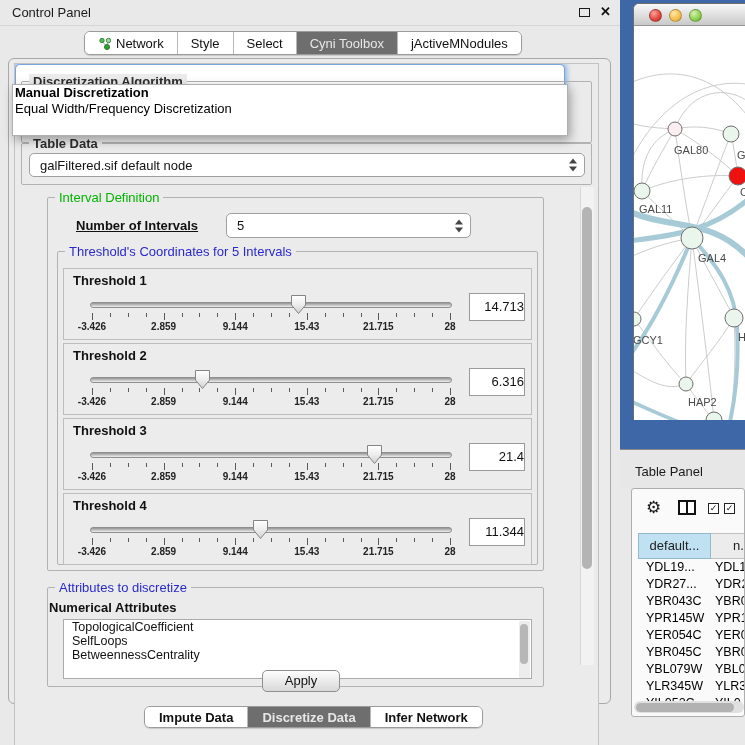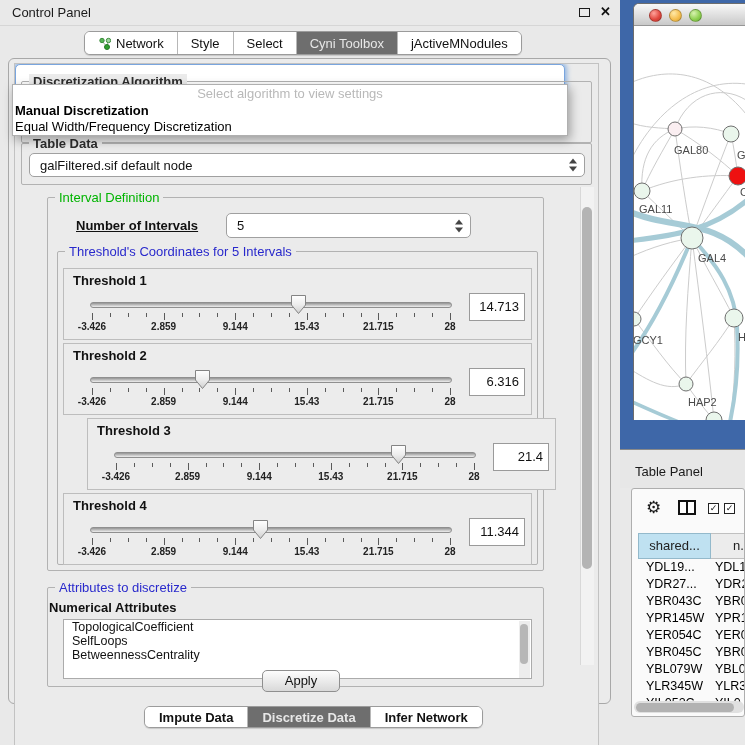--- a/index.html
+++ b/index.html
@@ -51,21 +51,21 @@
   .tpanel { position:absolute; left:48px; width:469px; height:72px; border:1px solid #bdbdbd; background:#ececec; }
   .tp-label { position:absolute; left:9px; top:4px; font-size:13px; font-weight:bold; color:#111; }
   .tp-track { position:absolute; left:26px; top:33px; width:362px; height:6px; border:1px solid #8f8f8f; border-radius:3px; background:linear-gradient(#949494,#efefef); }
   .tp-thumb { position:absolute; top:25px; width:17px; height:21px; }
   .tp-ticks i { position:absolute; width:1px; background:#5a5a5a; top:0; }
   .tp-ticks { position:absolute; left:0; top:44px; width:100%; height:8px; }
   .tp-ticks i.mn { height:4px; }
   .tp-ticks i.mj { height:7px; }
   .tp-labels { position:absolute; left:0; top:52px; width:100%; height:12px; }
   .tp-labels b { position:absolute; width:50px; text-align:center; font-size:10px; font-weight:bold; color:#222; }
-  .tp-value { position:absolute; left:405px; top:24px; width:56px; height:28px; background:#fff; border:1px solid #9a9a9a; font-size:13px; text-align:right; line-height:26px; padding-right:5px; color:#111; }
+  .tp-value { position:absolute; left:405px; top:24px; width:56px; height:28px; background:#fff; border:1px solid #9a9a9a; font-size:13px; text-align:right; line-height:26px; color:#111; }
 
   #attr-group { left:32px; top:523px; width:497px; height:100px; }
   #attr-list-label { position:absolute; left:34px; top:536px; font-size:13px; font-weight:bold; color:#111; }
   #attr-list { position:absolute; left:48px; top:555px; width:469px; height:60px; background:#fff; border:1px solid #ababab; overflow:hidden; }
   .attr-item { font-size:12.5px; color:#111; padding-left:8px; height:14px; line-height:14px; }
   #attr-scroll { position:absolute; right:1px; top:1px; width:11px; height:58px; background:#ededed; }
   #attr-scroll-thumb { position:absolute; right:2px; top:3px; width:8px; height:40px; background:#b7b7b7; border-radius:4px; }
 
   #popup { position:absolute; left:12px; top:84px; width:556px; height:52px; background:#fff; border:1px solid #b0b0b0; box-shadow:2px 4px 10px rgba(0,0,0,.35); z-index:30; }
   #popup-placeholder { text-align:center; color:#b9b9b9; font-size:13px; height:18px; line-height:18px; }
@@ -269,21 +269,21 @@
         <div class="tp-labels">
           <b style="left: 3px;">-3.426</b>
           <b style="left: 74.6px;">2.859</b>
           <b style="left: 146.2px;">9.144</b>
           <b style="left: 217.8px;">15.43</b>
           <b style="left: 289.4px;">21.715</b>
           <b style="left: 361px;">28</b>
         </div>
         <div class="tp-value">6.316</div>
       </div>
-      <div class="tpanel" style="top: 354px; margin-left: 24px;">
+      <div class="tpanel" style="top: 354px;">
         <div class="tp-label">Threshold 3</div>
         <div class="tp-track"></div>
         <div class="tp-thumb" style="left: 302.314px;"><svg width="17" height="21">
             <path d="M1.5 1.5 H15.5 V11 L8.5 19.5 L1.5 11 Z" fill="url(#thumbGrad)" stroke="#848484" stroke-width="1" stroke-linejoin="round"></path>
           </svg></div>
         <div class="tp-ticks">
           <i class="mj" style="left: 28px;"></i>
           <i class="mn" style="left: 45.9px;"></i>
           <i class="mn" style="left: 63.8px;"></i>
           <i class="mn" style="left: 81.7px;"></i>
@@ -350,21 +350,20 @@
           <b style="left: 146.2px;">9.144</b>
           <b style="left: 217.8px;">15.43</b>
           <b style="left: 289.4px;">21.715</b>
           <b style="left: 361px;">28</b>
         </div>
         <div class="tp-value">11.344</div>
       </div>
     </div>
 
   <div id="popup">
-    <div id="popup-placeholder">Select algorithm to view settings</div>
     <div class="popup-opt bold">Manual Discretization</div>
     <div class="popup-opt">Equal Width/Frequency Discretization</div>
   </div>
 
   <div id="apply-btn">Apply</div>
 
   <div id="bottom-tabs" class="segbar">
       <div class="seg-item">
         <span>Impute Data</span>
       </div>
@@ -444,21 +443,21 @@
   </div>
 
   <div id="tablepanel-bar">
     <span id="tablepanel-title">Table Panel</span>
   </div>
   <div id="tp-panel">
     <span id="gear-icon">⚙</span>
     <span id="split-icon"></span>
     <span id="chk1" class="chk">✓</span>
     <span id="chk2" class="chk">✓</span>
-    <div id="hcell-1" class="hcell">shared...</div>
+    <div id="hcell-1" class="hcell">default...</div>
     <div id="hcell-2" class="hcell">n...</div>
     <div id="tp-rows">
         <div class="trow">
           <span class="c1">YDL19...</span>
           <span class="c2">YDL1</span>
         </div>
         <div class="trow">
           <span class="c1">YDR27...</span>
           <span class="c2">YDR2</span>
         </div>

